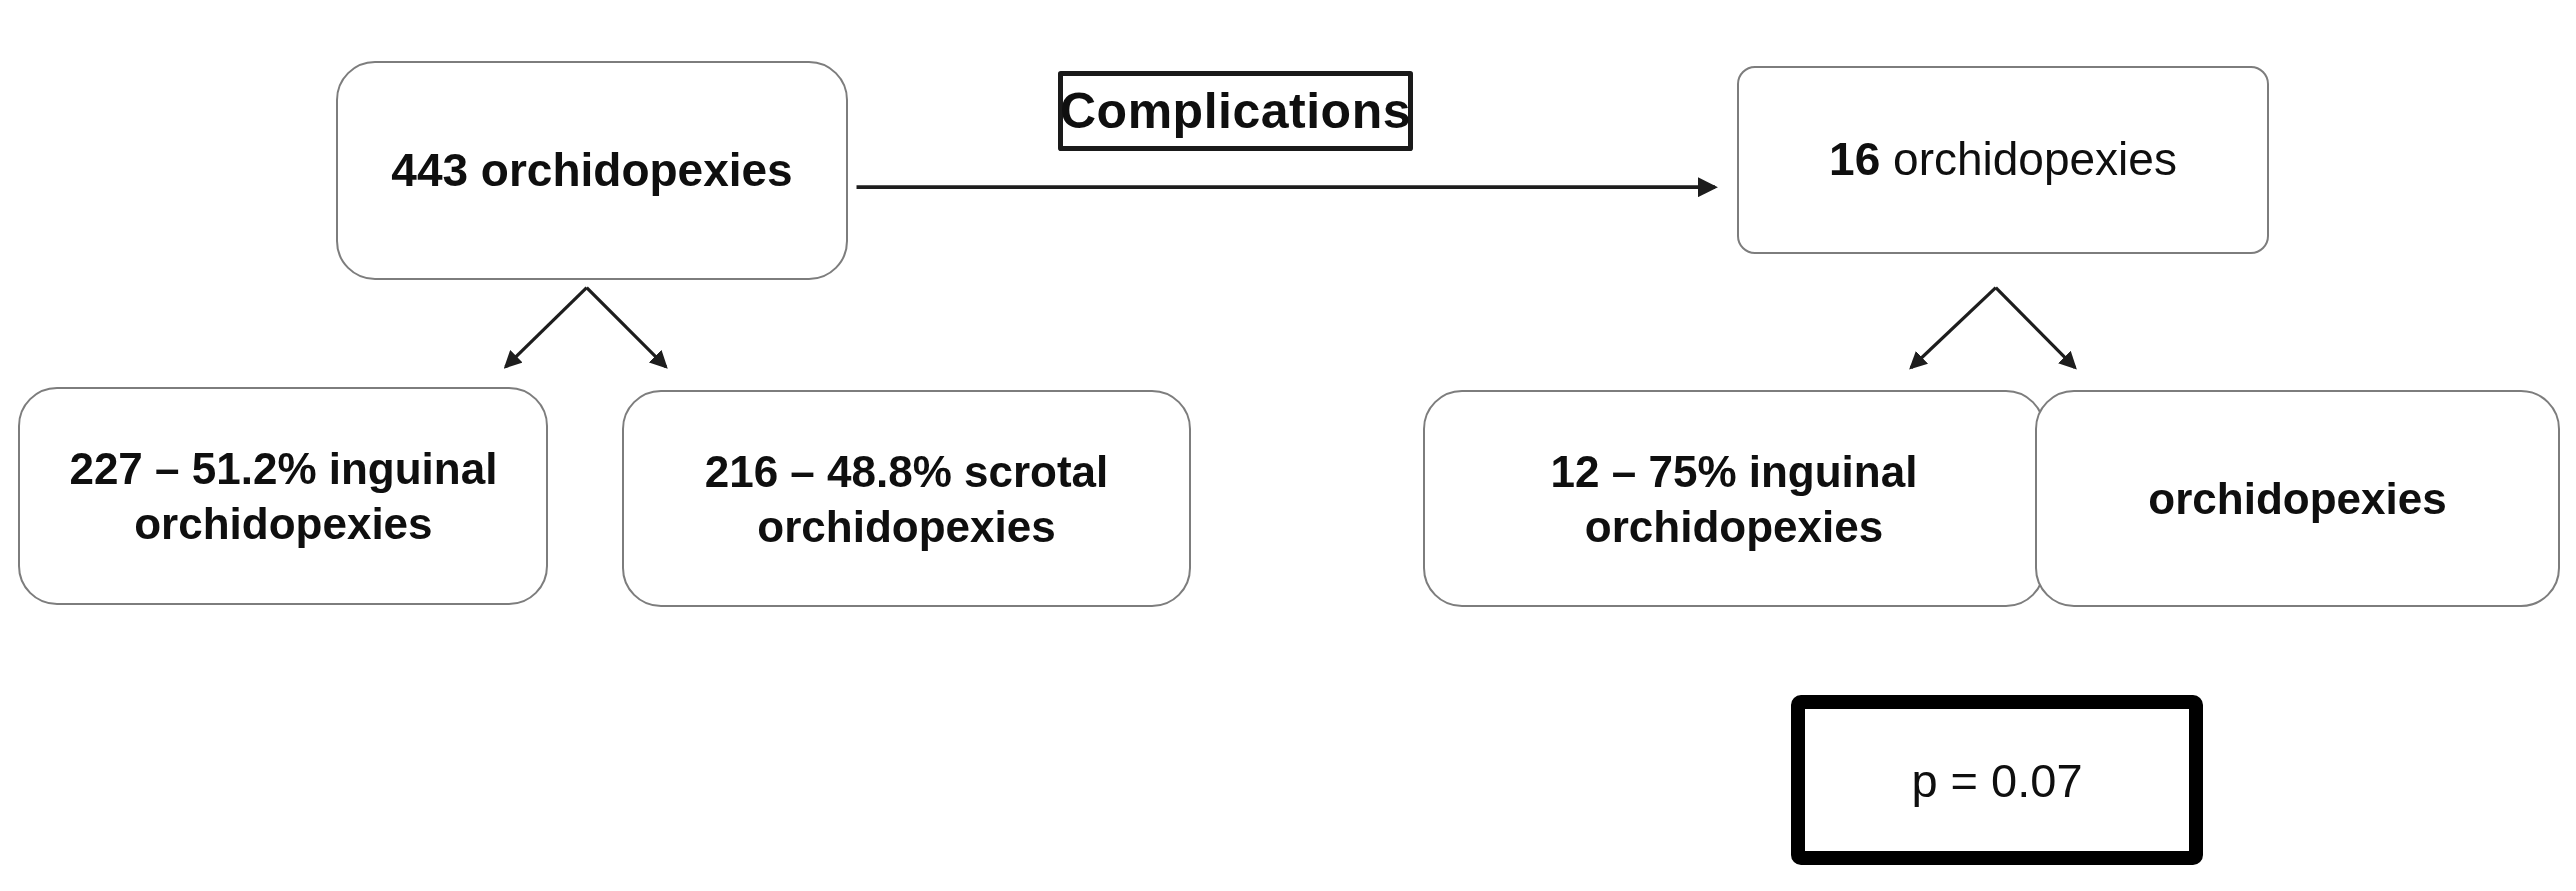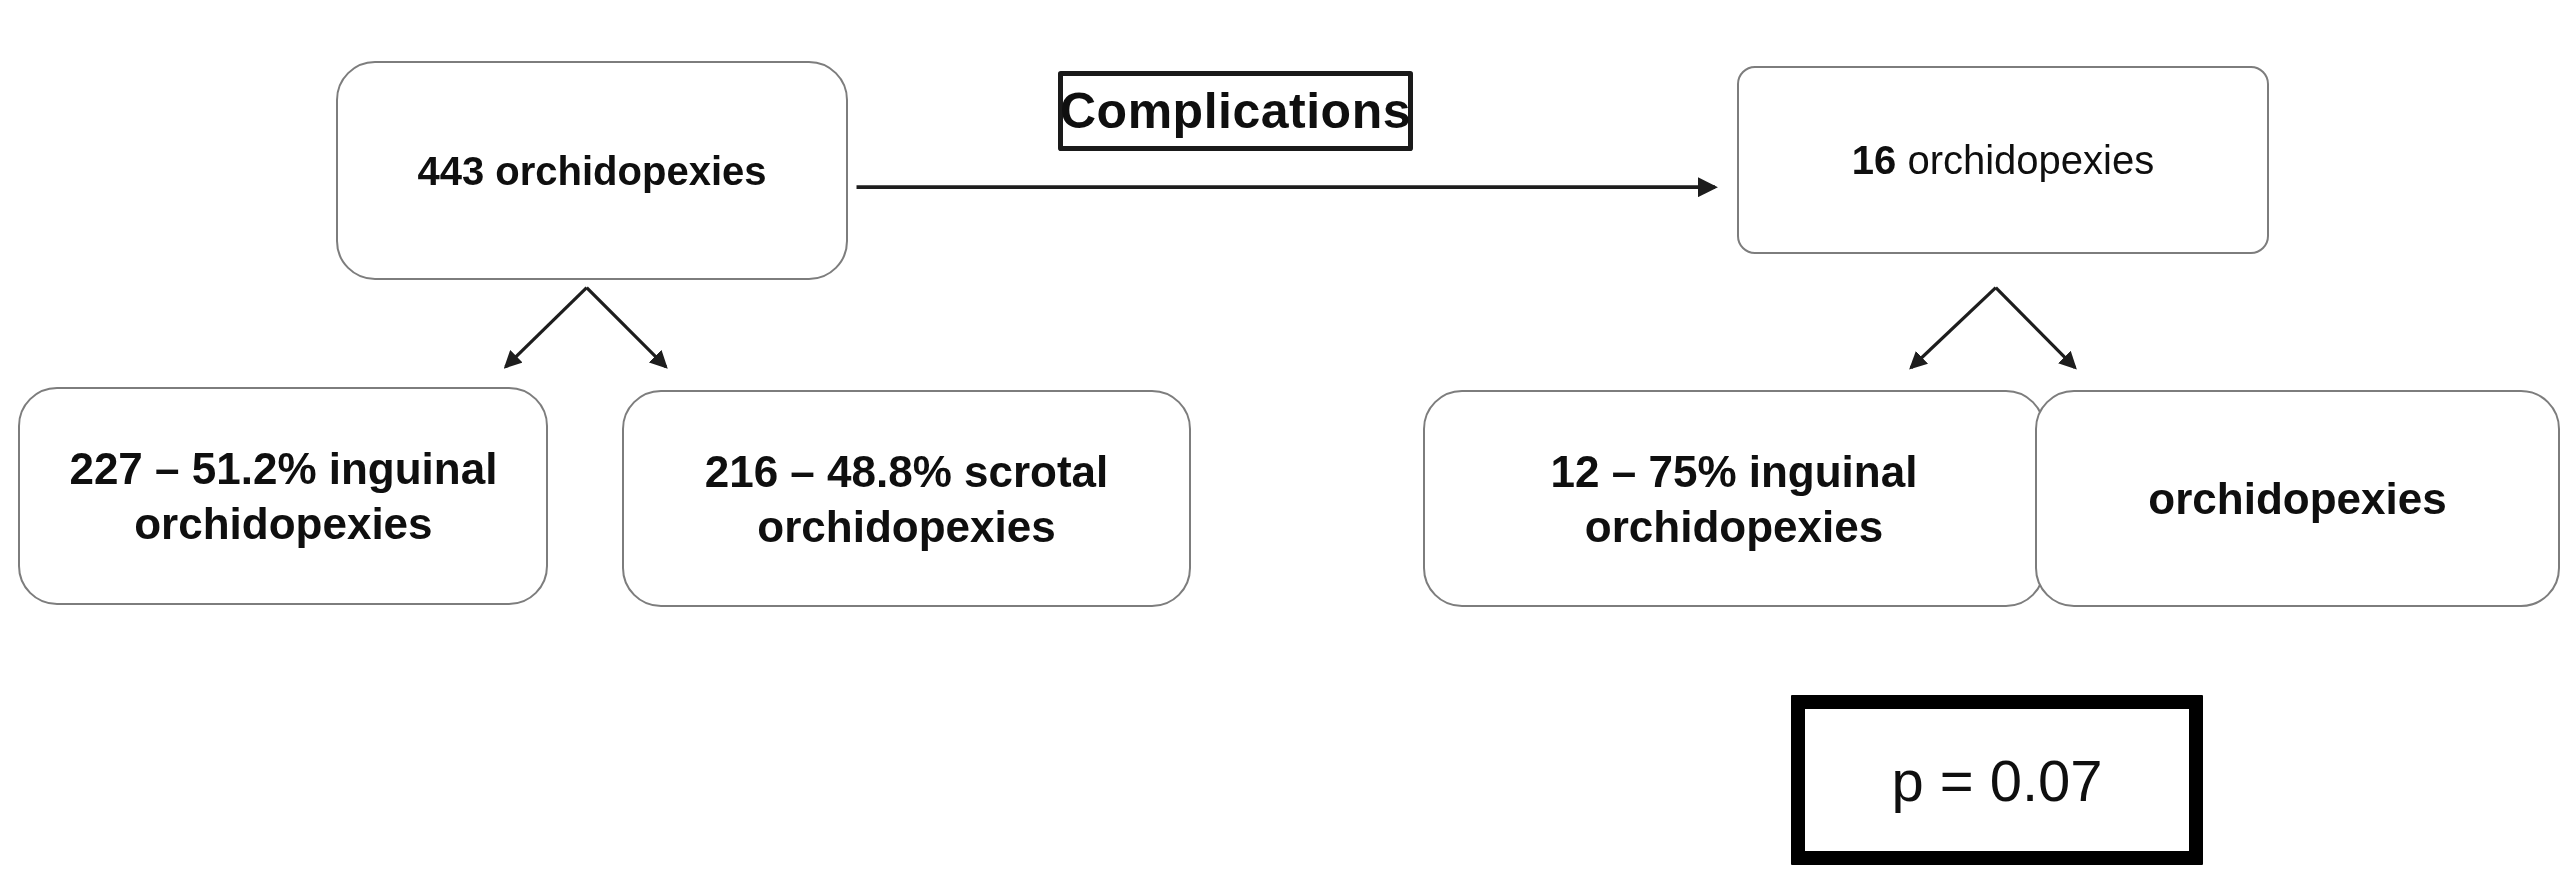--- a/index.html
+++ b/index.html
@@ -31,39 +31,39 @@
     display: flex;
     align-items: center;
     justify-content: center;
     text-align: center;
     background: #ffffff;
     box-sizing: border-box;
   }
   .rounded {
     border: 2.3px solid #7d7d7d;
     border-radius: 39px;
-    font-size: 40px;
+    font-size: 46px;
     font-weight: 700;
     line-height: 1.25;
   }
   .leaf {
     font-size: 44px;
   }
   .leaf .line-block span { display: block; }
   .title-box {
     border: 5.5px solid #1a1a1a;
     border-radius: 2.8px;
     font-size: 50px;
     font-weight: 700;
     letter-spacing: 0.5px;
   }
   .p-box {
     border: 14.7px solid #000000;
-    border-radius: 1px;
-    font-size: 58px;
+    border-radius: 10px;
+    font-size: 47px;
     font-weight: 400;
   }
   .num { font-weight: 700; }
   .rest { font-weight: 400; }
 </style>
 </head>
 <body>
 
 <div class="canvas">
 

